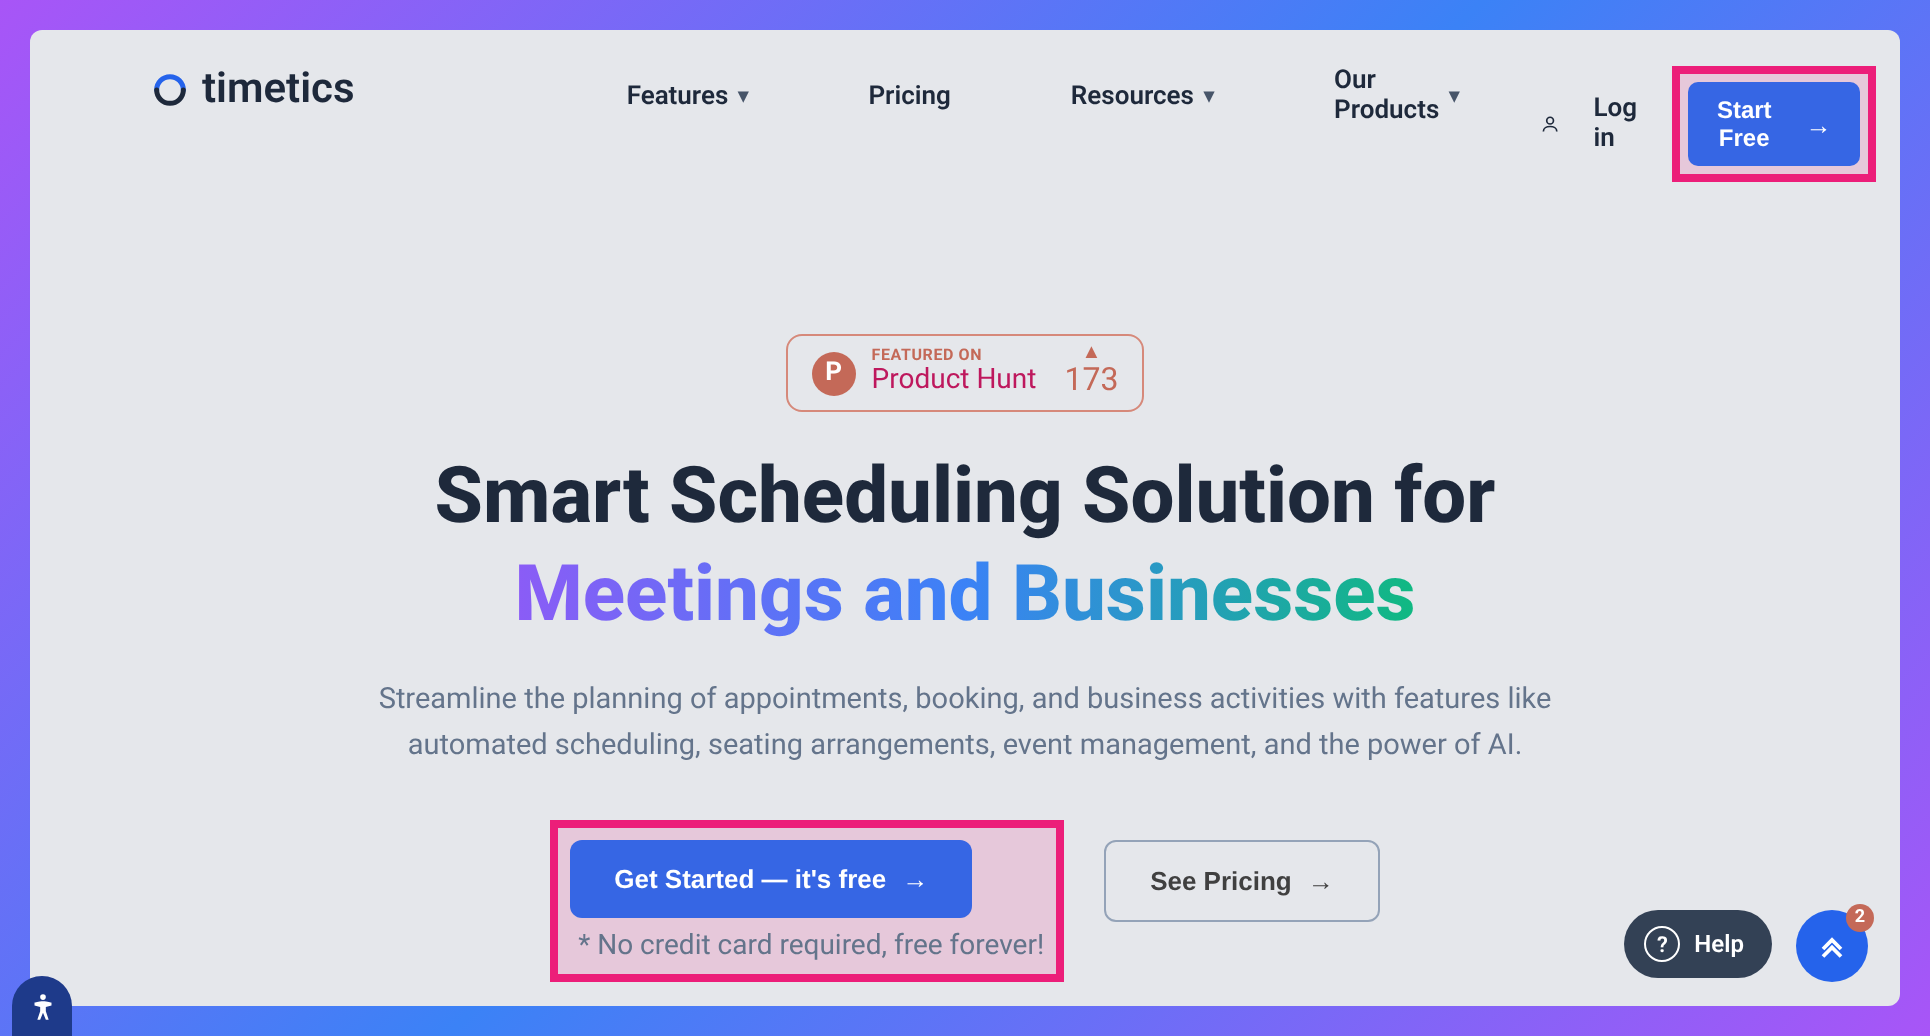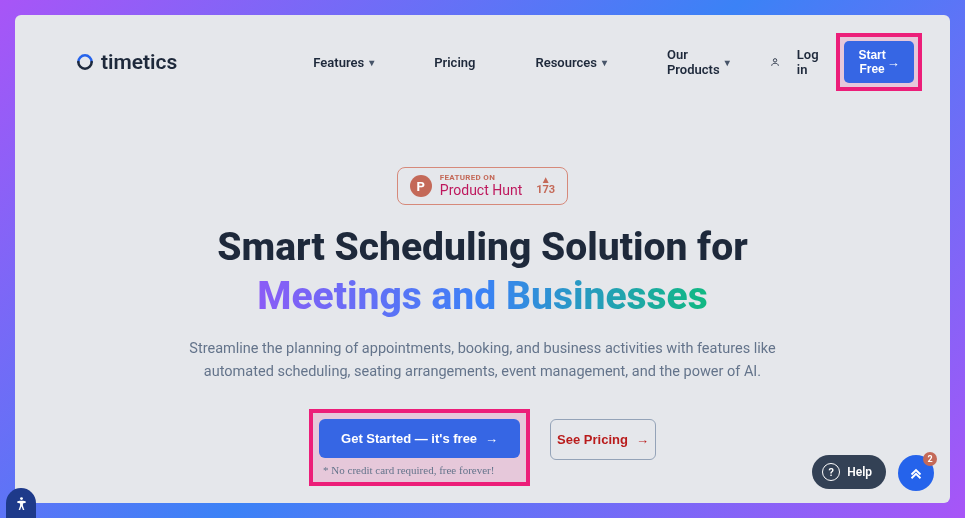--- a/index.html
+++ b/index.html
@@ -1,46 +1,46 @@
 <!DOCTYPE html>
 <html><head>
 <meta charset="utf-8">
 <style>
 *{margin:0;padding:0;box-sizing:border-box;}
 body{width:965px;height:518px;font-family:-apple-system,BlinkMacSystemFont,"Segoe UI",Roboto,sans-serif;background:linear-gradient(135deg,#a855f7 0%,#3b82f6 50%,#a855f7 100%);padding:15px;position:relative;}
 .page{width:100%;height:100%;background:#e5e7eb;border-radius:6px;position:relative;overflow:hidden;}
-.header{display:flex;align-items:center;padding:18px 60px;gap:40px;}
+.header{display:flex;align-items:flex-start;padding:18px 60px;gap:40px;}
 .logo{display:flex;align-items:center;gap:6px;font-size:21px;font-weight:600;color:#1e293b;}
 .logo-icon{width:20px;height:20px;}
 .nav{display:flex;gap:24px;margin-left:60px;}
 .nav-item{display:flex;align-items:center;gap:5px;font-size:13px;font-weight:600;color:#1e293b;cursor:pointer;margin-left:36px;}
 .chev{font-size:10px;color:#475569;}
 .right{margin-left:auto;display:flex;align-items:center;gap:14px;}
 .login{display:flex;align-items:center;gap:17px;font-size:13px;font-weight:600;color:#1e293b;cursor:pointer;}
 .user-icon{width:14px;height:14px;}
 .start-free-wrap{border:4px solid #ec1e79;padding:4px;background:rgba(236,30,121,0.15);}
-.start-free{background:#3666e4;color:#fff;border:none;padding:7px 14px;border-radius:5px;font-size:12px;font-weight:600;display:flex;align-items:center;gap:1px;cursor:pointer;}
+.start-free{background:#3666e4;color:#fff;border:none;padding:7px 14px;border-radius:5px;font-size:12px;font-weight:600;display:flex;align-items:center;gap:17px;cursor:pointer;}
 .arr{font-size:13px;}
 .hero{text-align:center;padding:58px 80px 0;}
 .ph-badge{display:inline-flex;align-items:center;gap:8px;border:1px solid #d6897a;border-radius:8px;padding:6px 12px;margin-bottom:18px;}
 .ph-circle{width:22px;height:22px;border-radius:50%;background:#c46958;color:#fff;display:flex;align-items:center;justify-content:center;font-size:13px;font-weight:700;}
 .ph-text{text-align:left;line-height:1.1;}
 .ph-featured{font-size:8px;font-weight:700;color:#c46958;letter-spacing:0.3px;}
 .ph-name{font-size:14px;font-weight:400;color:#be185d;}
 .ph-votes{display:flex;flex-direction:column;align-items:center;color:#c46958;margin-left:6px;}
 .ph-tri{font-size:10px;line-height:0.6;}
-.ph-count{font-size:11px;font-weight:700;}
+.ph-count{font-size:16px;font-weight:400;}
 h1{font-size:39px;font-weight:800;color:#1e293b;line-height:1.25;margin-bottom:16px;}
 .gradient-text{background:linear-gradient(90deg,#8b5cf6 0%,#3b82f6 50%,#10b981 100%);-webkit-background-clip:text;background-clip:text;color:transparent;}
 .sub{font-size:14.5px;color:#64748b;line-height:1.6;max-width:620px;margin:0 auto 26px;}
 .cta-row{display:flex;justify-content:center;gap:20px;align-items:flex-start;}
 .cta-primary-wrap{border:4px solid #ec1e79;padding:6px;background:rgba(236,30,121,0.15);display:flex;flex-direction:column;align-items:flex-start;}
 .cta-primary{background:#3666e4;color:#fff;border:none;padding:12px 22px;border-radius:6px;font-size:13px;font-weight:600;display:flex;align-items:center;gap:8px;cursor:pointer;}
-.disclaimer{font-size:11px;color:#64748b;margin-top:6px;margin-left:4px;font-family:Liberation Serif, serif;}
-.cta-secondary{background:transparent;border:1px solid #94a3b8;color:#b91c1c;padding:12px 6px;border-radius:6px;font-size:13px;font-weight:600;display:flex;align-items:center;gap:8px;cursor:pointer;margin-top:10px;}
+.disclaimer{font-size:14px;color:#64748b;margin-top:6px;margin-left:4px;}
+.cta-secondary{background:transparent;border:1px solid #94a3b8;color:#404040;padding:12px 22px;border-radius:6px;font-size:13px;font-weight:600;display:flex;align-items:center;gap:8px;cursor:pointer;margin-top:10px;}
 .help-pill{position:absolute;bottom:14px;right:64px;background:#334155;color:#fff;border-radius:20px;padding:8px 14px 8px 10px;display:flex;align-items:center;gap:7px;font-size:12px;font-weight:600;cursor:pointer;}
 .help-q{width:18px;height:18px;border:1.5px solid #fff;border-radius:50%;display:flex;align-items:center;justify-content:center;font-size:11px;}
 .scroll-top{position:absolute;bottom:12px;right:16px;width:36px;height:36px;border-radius:50%;background:#2563eb;display:flex;align-items:center;justify-content:center;cursor:pointer;}
 .scroll-top svg{width:18px;height:18px;}
 .notif-dot{position:absolute;top:-3px;right:-3px;width:14px;height:14px;border-radius:50%;background:#c46958;color:#fff;font-size:9px;font-weight:700;display:flex;align-items:center;justify-content:center;}
 .access-icon{position:absolute;bottom:0px;left:6px;width:30px;height:30px;border-radius:50% 50% 0 0;background:#1e3a8a;display:flex;align-items:center;justify-content:center;cursor:pointer;overflow:hidden;}
 .access-icon svg{width:17px;height:17px;}
 </style>
 </head>
 <body>

